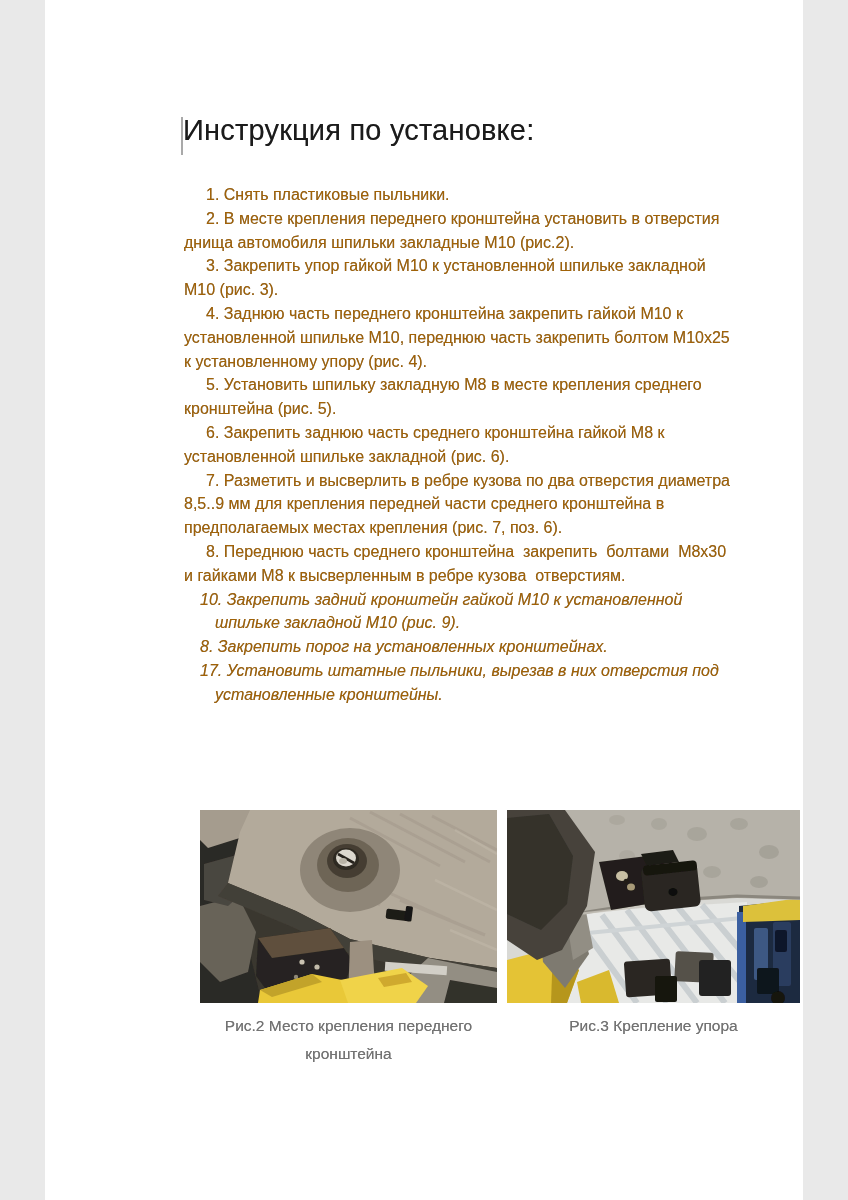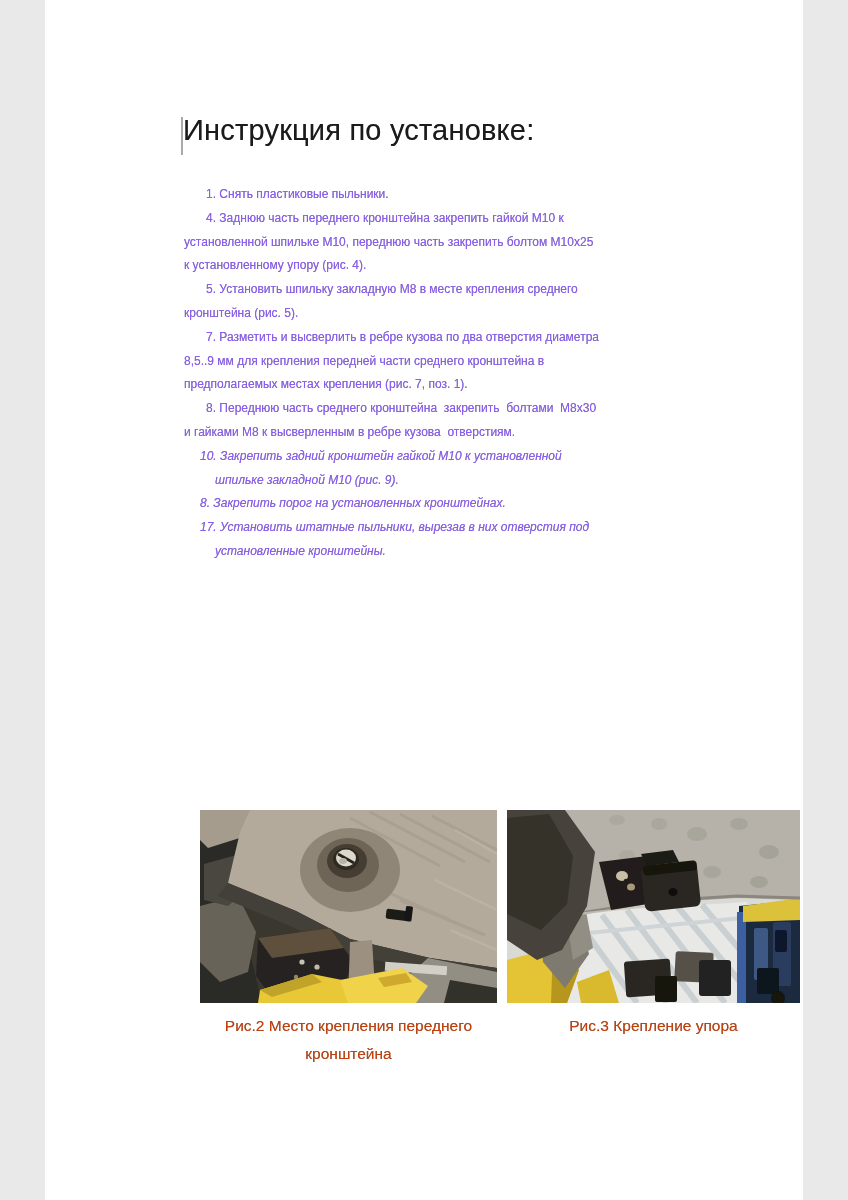--- a/index.html
+++ b/index.html
@@ -20,24 +20,24 @@
     position:absolute;left:138px;top:111px;
     margin:0;font-size:29px;line-height:38px;font-weight:400;
     color:#1b1b1b;letter-spacing:0.2px;
     text-shadow:0 0 0.6px rgba(30,30,30,0.55);
   }
   .steps{
     position:absolute;left:139px;top:183px;width:630px;
   }
   .steps p{
     margin:0;
-    font-size:12px;line-height:23.8px;
+    font-size:16px;line-height:23.8px;
     white-space:pre-wrap;
     text-indent:22px;
-    color:#8b5cf6;
+    color:#a16207;
     text-shadow:0 0 0.5px rgba(34,34,34,0.5);
   }
   .steps p.hang{
     text-indent:-15px;
     padding-left:31px;
     font-style:italic;
   }
   .figures{
     position:absolute;left:155px;top:810px;
     display:flex;gap:10px;
@@ -46,43 +46,49 @@
   .photo{
     width:297px;height:193px;overflow:hidden;background:#55524b;
   }
   .photo--right{width:293px;}
   .photo svg{display:block;width:100%;height:100%;}
   figcaption{
     margin-top:9px;
     font-size:15.5px;line-height:28px;
     text-align:center;
     white-space:pre-line;
-    color:#c2410c;
+    color:#737373;
     text-shadow:0 0 0.5px rgba(34,34,34,0.5);
   }
 </style>
 </head>
 <body>
 
 <div class="page">
 
   <div class="cursor-artifact"></div>
 
   <h1 class="doc-title">Инструкция по установке:</h1>
 
   <div class="steps">
     <p>1. Снять пластиковые пыльники.</p>
+    <p>2. В месте крепления переднего кронштейна установить в отверстия
+днища автомобиля шпильки закладные М10 (рис.2).</p>
+    <p>3. Закрепить упор гайкой М10 к установленной шпильке закладной
+М10 (рис. 3).</p>
     <p>4. Заднюю часть переднего кронштейна закрепить гайкой М10 к
 установленной шпильке М10, переднюю часть закрепить болтом М10х25
 к установленному упору (рис. 4).</p>
     <p>5. Установить шпильку закладную М8 в месте крепления среднего
 кронштейна (рис. 5).</p>
+    <p>6. Закрепить заднюю часть среднего кронштейна гайкой М8 к
+установленной шпильке закладной (рис. 6).</p>
     <p>7. Разметить и высверлить в ребре кузова по два отверстия диаметра
 8,5..9 мм для крепления передней части среднего кронштейна в
-предполагаемых местах крепления (рис. 7, поз. 1).</p>
+предполагаемых местах крепления (рис. 7, поз. 6).</p>
     <p>8. Переднюю часть среднего кронштейна  закрепить  болтами  М8х30
 и гайками М8 к высверленным в ребре кузова  отверстиям.</p>
     <p class="hang">10. Закрепить задний кронштейн гайкой М10 к установленной
 шпильке закладной М10 (рис. 9).</p>
     <p class="hang">8. Закрепить порог на установленных кронштейнах.</p>
     <p class="hang">17. Установить штатные пыльники, вырезав в них отверстия под
 установленные кронштейны.</p>
   </div>
 
   <div class="figures">

